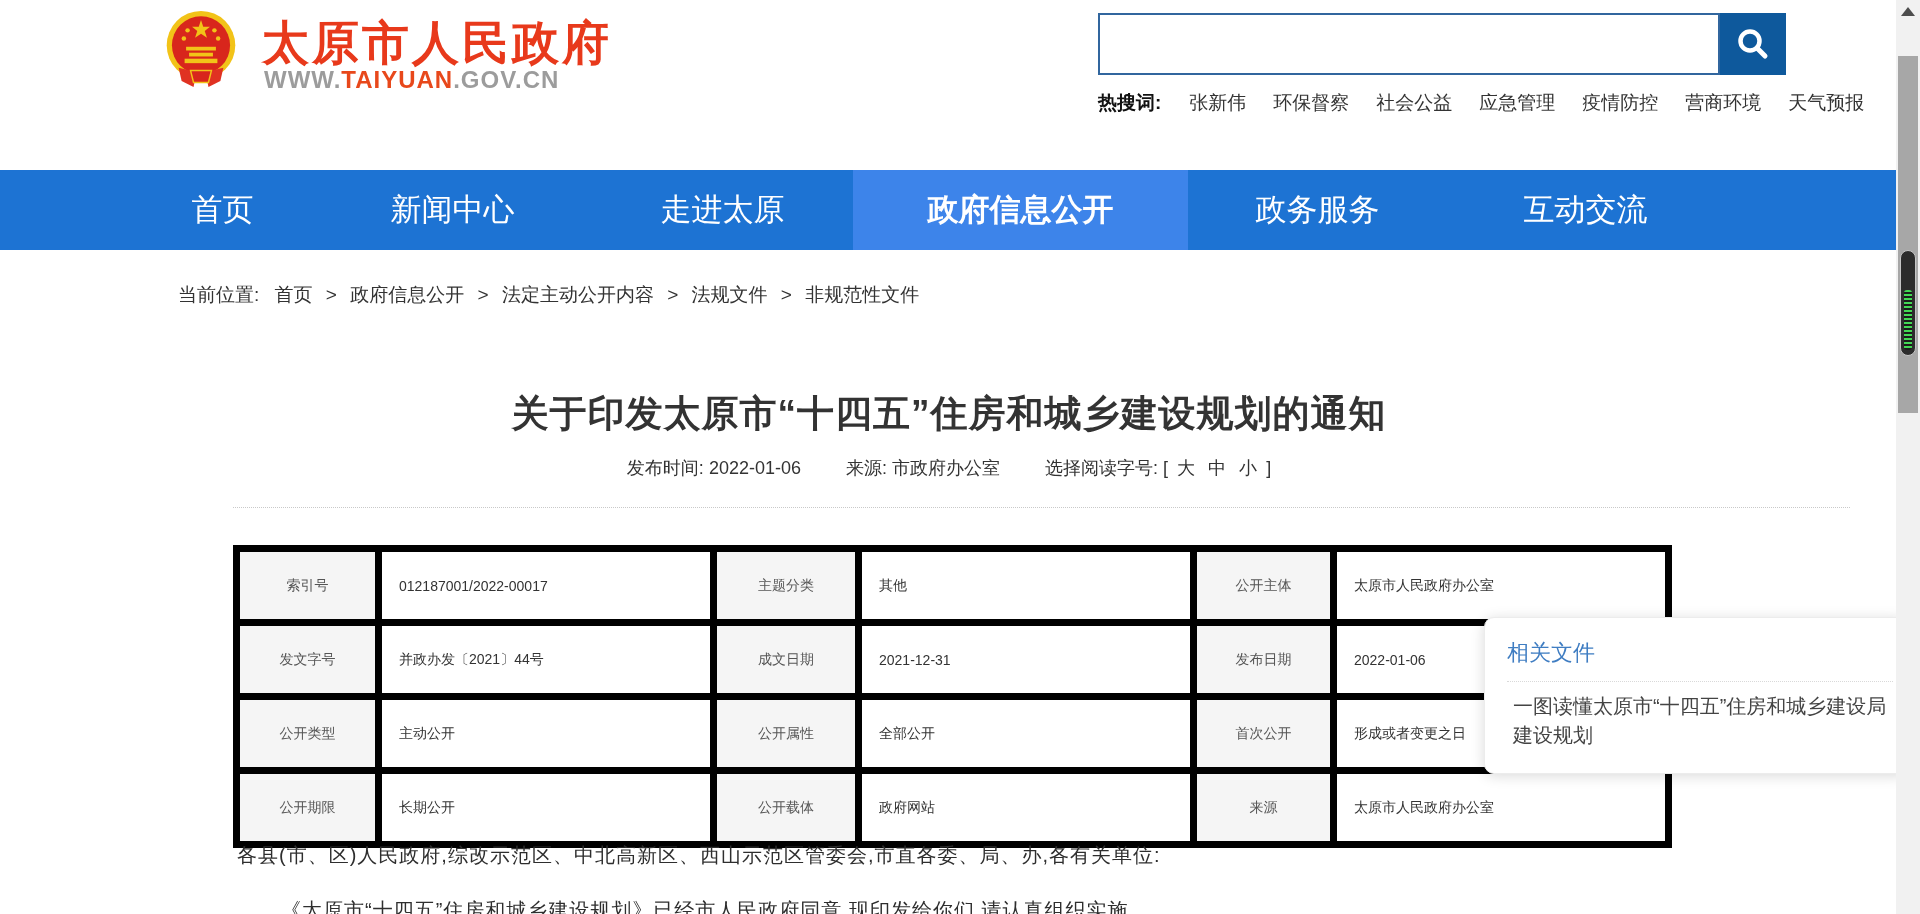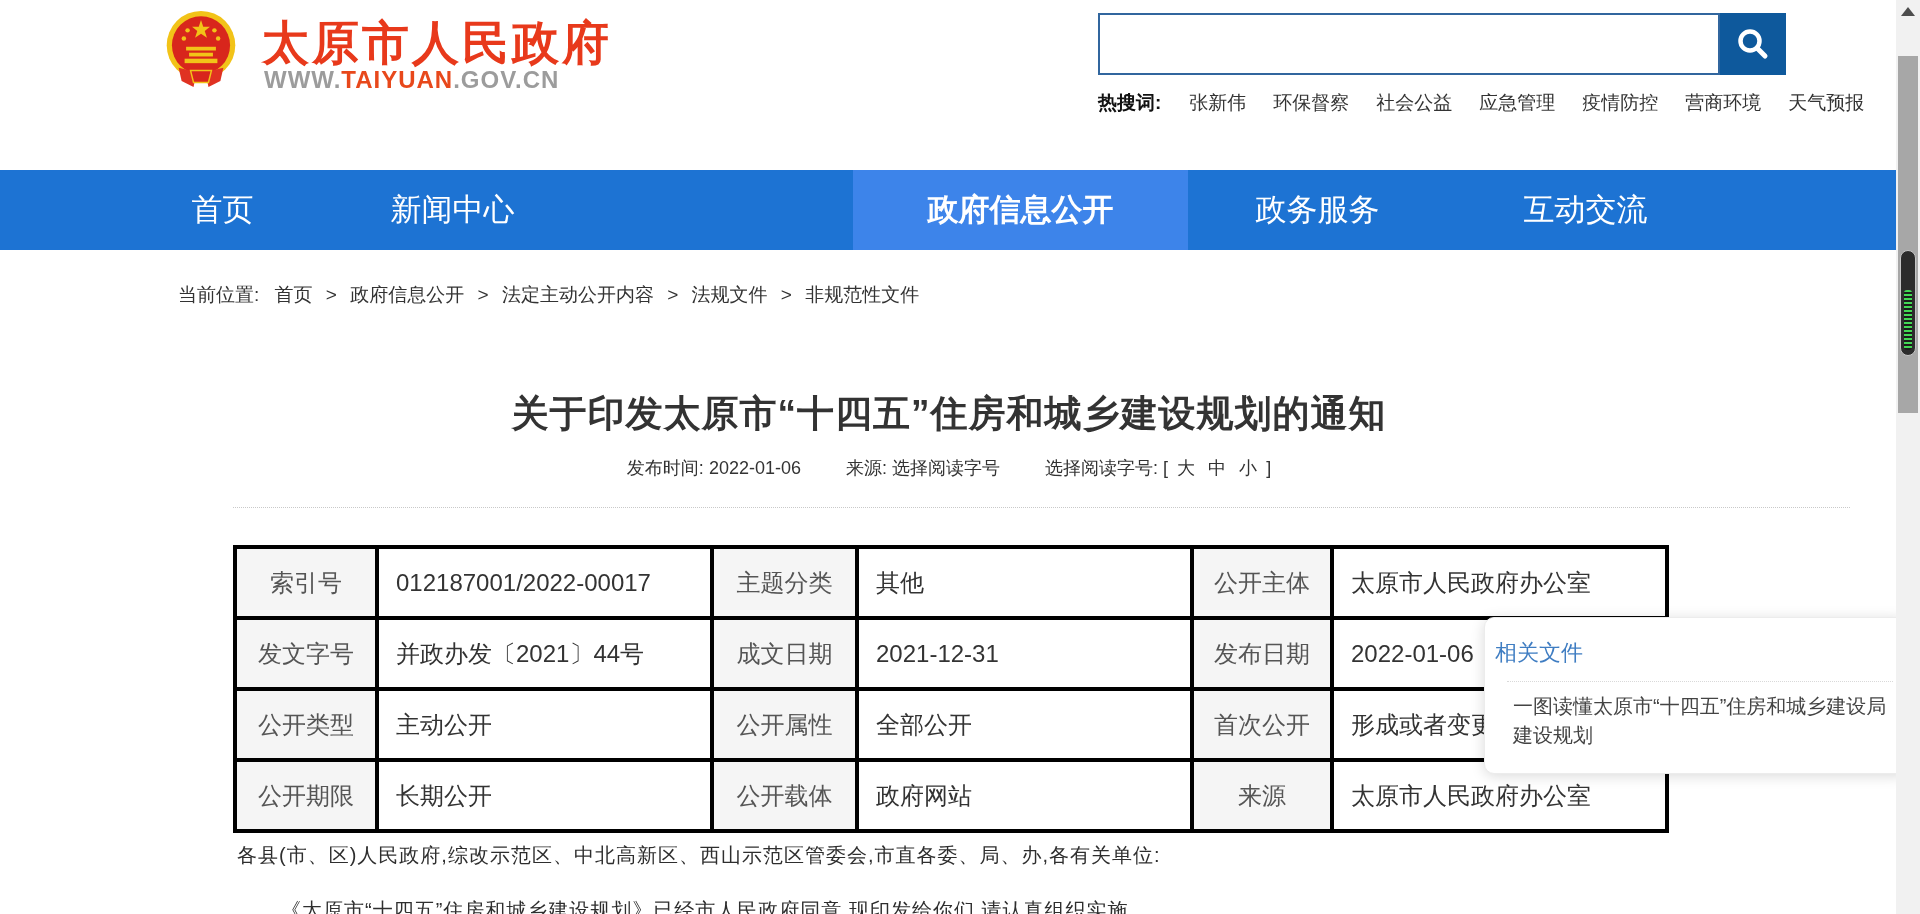--- a/index.html
+++ b/index.html
@@ -40,30 +40,30 @@
   .breadcrumb .bc-label{margin-right:10px;margin-left:13px;}
   
   .article-title{position:absolute;left:233px;top:364px;width:1432px;text-align:center;
     font-size:37px;font-weight:bold;color:#333;letter-spacing:1px;}
   .meta-row{position:absolute;left:233px;top:456px;width:1432px;text-align:center;font-size:18px;color:#333;white-space:nowrap;}
   .meta-row .grp{margin:0 20px;}
   .meta-row .fs-opt{cursor:pointer;margin:0 4px;color:#333;text-decoration:none;}
   .dotted-sep{position:absolute;left:233px;top:507px;width:1617px;border-top:1px dotted #c9c9c9;}
   
   .info-table{position:absolute;left:233px;top:545px;border-collapse:collapse;table-layout:fixed;width:1432px;}
-  .info-table td{border:4px solid #000000;height:65px;font-size:24px;vertical-align:middle;}
+  .info-table td{border:7px solid #000000;height:65px;font-size:14px;vertical-align:middle;}
   .info-table td.lbl{background:#f5f5f5;color:#555;text-align:center;}
   .info-table td.val{background:#fff;color:#333;padding-left:17px;}
   
   .body-p1{position:absolute;left:237px;top:842px;width:1560px;font-size:20px;color:#2e2e2e;letter-spacing:1px;}
   .body-p2{position:absolute;left:281px;top:897px;width:1520px;font-size:20px;color:#2e2e2e;letter-spacing:1px;}
   
   .popup{position:absolute;left:1484px;top:617px;width:424px;height:157px;background:#fff;
     border:1px solid #ececec;border-radius:10px;box-shadow:0 2px 14px rgba(0,0,0,0.15);box-sizing:border-box;}
-  .popup-title{margin:20px 0 0 10px;font-size:22px;color:#3f7dc2;}
+  .popup-title{margin:20px 0 0 22px;font-size:22px;color:#3f7dc2;}
   .popup-sep{margin:13px 14px 0 22px;border-top:1px dotted #d9d9d9;}
   .popup-link{display:block;margin:10px 20px 0 28px;font-size:20px;line-height:29px;color:#444;text-decoration:none;cursor:pointer;}
   
   .scrollbar{position:absolute;right:0;top:0;width:24px;height:914px;background:#f1f1f1;}
   .sb-arrow-up{position:absolute;top:7px;left:5px;width:0;height:0;
     border-left:7px solid transparent;border-right:7px solid transparent;border-bottom:9px solid #4d4d4d;cursor:pointer;}
   .sb-thumb{position:absolute;top:56px;left:2px;width:20px;height:357px;background:#a7a7a7;cursor:grab;}
   .rec-pill{position:absolute;top:194px;left:2px;width:16px;height:106px;background:#2c2c2c;
     border:1px solid #c6c6c6;border-radius:9px;box-sizing:border-box;}
   .rec-pill .stripes{position:absolute;left:3px;right:3px;bottom:5px;height:60px;border-radius:3px;
@@ -111,20 +111,21 @@
     <a class="hot-link">应急管理</a>
     <a class="hot-link">疫情防控</a>
     <a class="hot-link">营商环境</a>
     <a class="hot-link">天气预报</a>
   </div>
 </div>
 
 <div class="nav">
   <div class="nav-tab tab-0">首页</div>
   <div class="nav-tab tab-1">新闻中心</div>
+  <div class="nav-tab tab-2">走进太原</div>
   <div class="nav-tab tab-3 active">政府信息公开</div>
   <div class="nav-tab tab-5">互动交流</div>
   <div class="nav-tab tab-4">政务服务</div>
 </div>
 
 <div class="breadcrumb">
   <span class="bc-label">当前位置:</span>
   <a class="crumb">首页</a>
   <span class="sep">&gt;</span>
   <a class="crumb">政府信息公开</a>
@@ -135,21 +136,21 @@
   <span class="sep">&gt;</span>
   <a class="crumb">非规范性文件</a>
 </div>
 
 <h1 class="article-title">关于印发太原市“十四五”住房和城乡建设规划的通知</h1>
 
 <div class="meta-row">
   <span class="grp"><span>发布时间:</span>
     <span>2022-01-06</span></span>
   <span class="grp"><span>来源:</span>
-    <span>选择阅读字号</span></span>
+    <span>市政府办公室</span></span>
   <span class="grp"><span>选择阅读字号:</span>
     <span>[</span>
     <a class="fs-opt">大</a>
     <a class="fs-opt">中</a>
     <a class="fs-opt">小</a>
     <span>]</span></span>
 </div>
 
 <div class="dotted-sep"></div>
 

